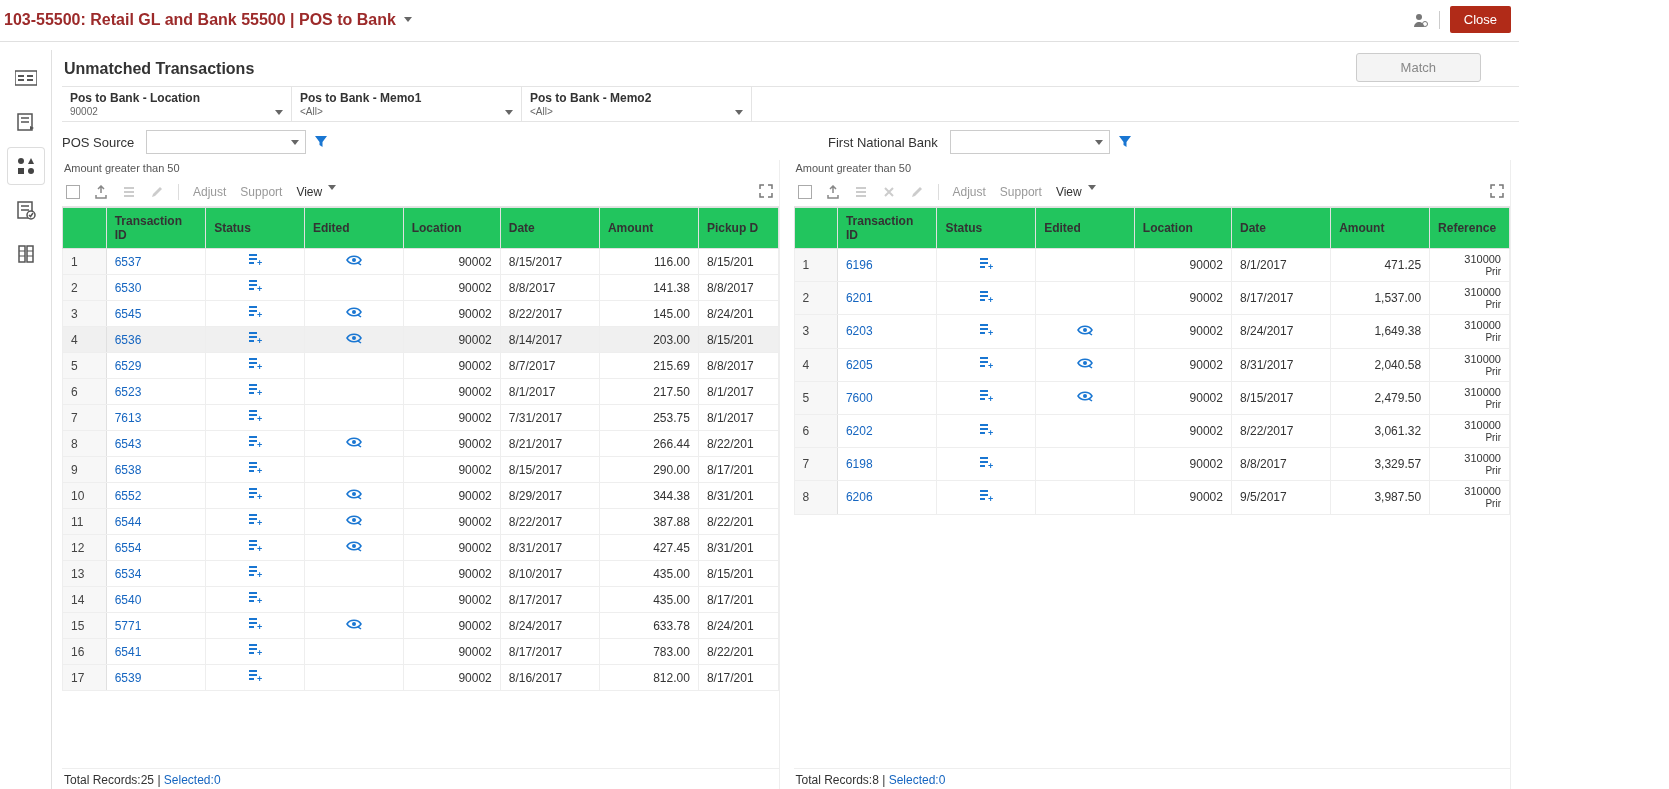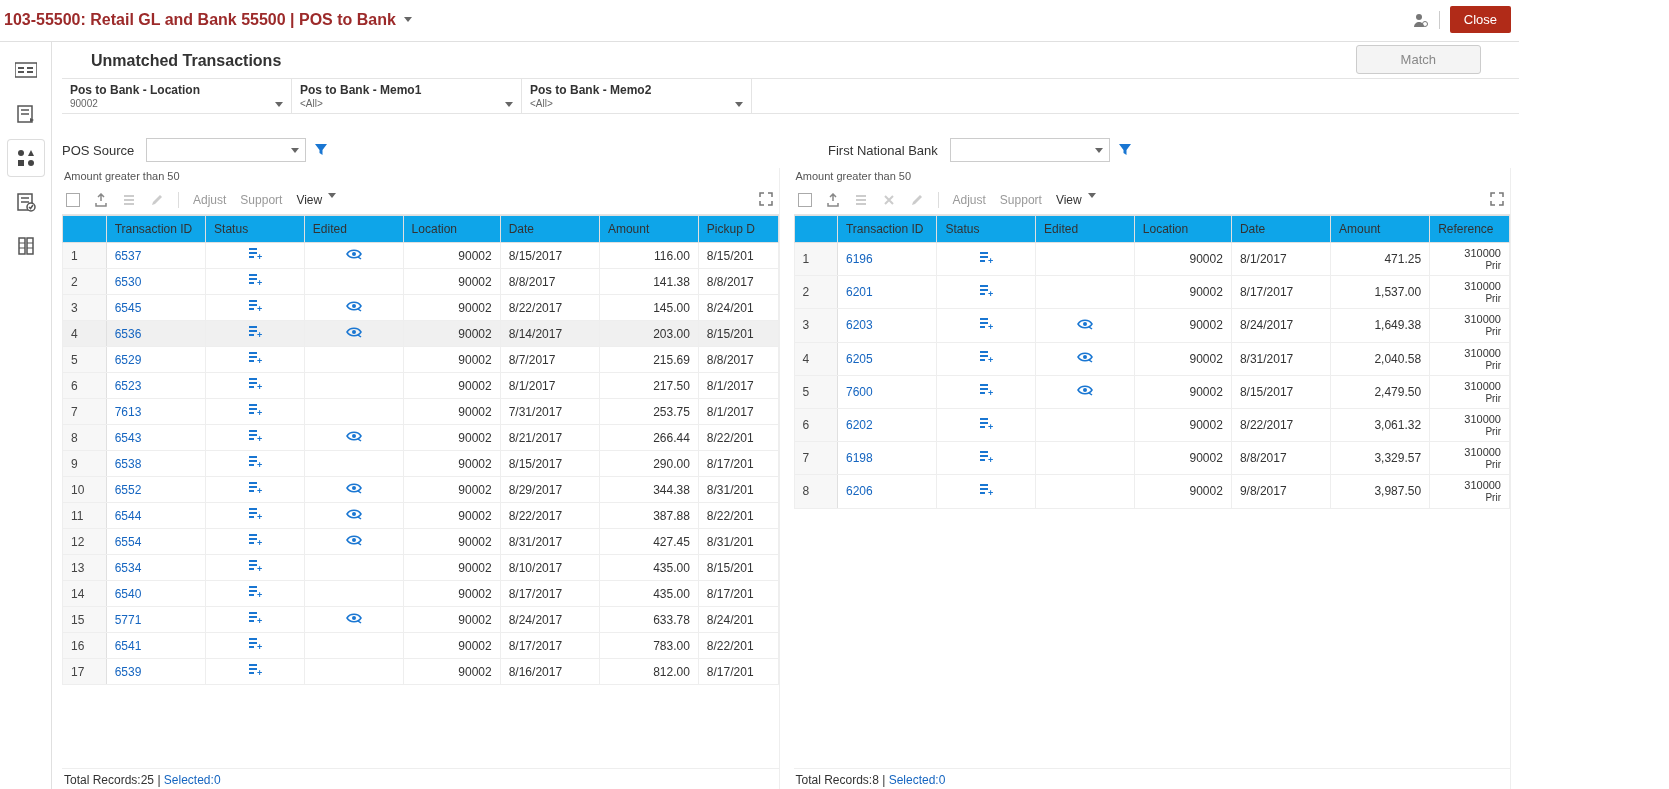--- a/index.html
+++ b/index.html
@@ -1,49 +1,49 @@
 <!DOCTYPE html>
 <html><head>
 <meta charset="utf-8">
 <style>
 * { box-sizing: border-box; margin: 0; padding: 0; }
 body { font-family: Arial, sans-serif; font-size: 12px; color: #333; background: #fff; overflow: hidden; }
-.app { display: flex; flex-direction: column; height: 789px; width: 1519px; }
+.app { display: flex; flex-direction: column; height: 789px; width: 1519px; gap: 8px; }
 
 
 .topbar { display: flex; align-items: center; justify-content: space-between; padding: 6px 8px 8px 4px; border-bottom: 1px solid #e0e0e0; }
 .topbar-left { display: flex; align-items: center; gap: 6px; }
 .topbar-title { font-size: 16px; font-weight: bold; color: #9c2a2a; }
 .caret-down { width: 0; height: 0; border-left: 4px solid transparent; border-right: 4px solid transparent; border-top: 5px solid #666; display: inline-block; margin-left: 2px; }
 .topbar-right { display: flex; align-items: center; gap: 10px; }
 .close-btn { background: #b12b18; color: #fff; border: none; padding: 6px 14px; font-size: 13px; cursor: pointer; border-radius: 2px; }
 .person-icon { width: 16px; height: 16px; color: #777; }
 .vsep { width:1px; height:18px; background:#ccc; }
 
 
 .main { display: flex; flex: 1; overflow: hidden; }
 .siderail { width: 52px; background: #fff; border-right: 1px solid #e0e0e0; display: flex; flex-direction: column; align-items: center; padding-top: 10px; gap: 8px; }
 .siderail .rail-btn { width: 36px; height: 36px; display: flex; align-items: center; justify-content: center; color: #555; border-radius: 3px; cursor: pointer; }
 .siderail .rail-btn.active { background: #fff; box-shadow: 0 0 0 1px #ddd; }
 .content { flex: 1; display: flex; flex-direction: column; overflow: hidden; padding-left: 10px; }
 
-.page-title { font-size: 16px; font-weight: bold; padding: 10px 0 8px 2px; margin-left: 27px; }
+.page-title { font-size: 16px; font-weight: bold; padding: 10px 0 8px 2px; }
 .match-btn { float: right; margin-right: 30px; margin-top: -2px; background: #f4f4f4; border: 1px solid #ccc; color: #888; padding: 6px 44px; font-size: 13px; border-radius: 3px; }
 .header-row { display:flex; align-items:center; justify-content:space-between; padding-right:8px;}
 
 
 .filters { display: flex; border-top: 1px solid #e4e4e4; border-bottom: 1px solid #e4e4e4; }
 .filter-cell { padding: 4px 10px 4px 8px; border-right: 1px solid #e4e4e4; min-width: 230px; position: relative; }
 .filter-label { font-size: 12px; color: #333; font-weight: bold; }
 .filter-value { font-size: 10px; color: #666; margin-top: 1px; }
 .filter-caret { position: absolute; right: 8px; bottom: 6px; }
 
 
 .source-row { display: flex; padding: 8px 0 6px 0; gap: 12px; align-items: center; }
-.source-left, .source-right { display: flex; align-items: center; gap: 8px; margin-top: 16px; }
+.source-left, .source-right { display: flex; align-items: center; gap: 8px; }
 .source-left { flex: 0 0 750px; }
 .source-right { margin-left: 4px; }
 .source-label { font-size: 13px; margin-right: 4px; }
 .select { border: 1px solid #ccc; height: 24px; min-width: 160px; background: #fff; position: relative; }
 .select .caret-down { position: absolute; right: 6px; top: 9px; }
 .filter-icon { color: #1976d2; width: 14px; height: 14px; }
 
 
 .panes { display: flex; flex: 1; gap: 14px; overflow: hidden; padding-right: 8px;}
 .pane { flex: 1; display: flex; flex-direction: column; overflow: hidden; border-right:1px solid #eee;}
@@ -52,21 +52,21 @@
 .toolbar .chk { width: 14px; height: 14px; border: 1px solid #aaa; }
 .toolbar .ticon { color: #888; cursor: pointer; }
 .toolbar .ticon.disabled { color: #ccc; }
 .toolbar .tx { color: #999; font-size: 12px; }
 .toolbar .view { color: #333; font-size: 12px; display:flex; gap:4px;}
 .toolbar .expand { position: absolute; right: 6px; top: 4px; color:#777; cursor:pointer;}
 
 
 .grid-wrap { flex: 1; overflow: auto; position: relative; }
 table { border-collapse: collapse; width: 100%; font-size: 12px; }
-th { background: #0ea5e9; border: 1px solid #e0e0e0; padding: 6px 8px; text-align: left; font-weight: normal; color: #333; position: sticky; top:0;}
+th { background: #22c55e; border: 1px solid #e0e0e0; padding: 6px 8px; text-align: left; font-weight: bold; color: #333; position: sticky; top:0;}
 td { border: 1px solid #eee; padding: 4px 8px; height: 25px; white-space: nowrap; }
 td.rn { background: #f7f7f7; text-align: left; width: 34px; color:#444; border-right:1px solid #e0e0e0;}
 td.link { color: #1565c0; cursor: pointer; }
 td.num { text-align: right; }
 tr.hl td { background: #f0f0f0; }
 .status-icon, .edited-icon { color: #1976d2; display:inline-block;}
 .scroll-x { height: 14px; overflow-x: scroll; }
 .scroll-x-inner { width: 1200px; height:1px; }
 
 .footer { font-size: 12px; padding: 4px 2px 2px 2px; color: #333; border-top:1px solid #eee;}
@@ -719,21 +719,21 @@
                     <td class="rn">8</td>
                     <td class="link">6206</td>
                     <td style="text-align:center"><span class="status-icon"><svg width="16" height="14" viewBox="0 0 16 14">
                           <line x1="2" y1="2" x2="10" y2="2" stroke="#1976d2" stroke-width="2"></line>
                           <line x1="2" y1="6" x2="10" y2="6" stroke="#1976d2" stroke-width="2"></line>
                           <line x1="2" y1="10" x2="7" y2="10" stroke="#1976d2" stroke-width="2"></line>
                           <text x="10" y="13" font-size="9" fill="#1976d2" font-weight="bold">+</text>
                         </svg></span></td>
                     <td style="text-align:center"></td>
                     <td class="num">90002</td>
-                    <td>9/8/2017</td>
+                    <td>9/5/2017</td>
                     <td class="num">3,987.50</td>
                     <td class="num" style="line-height:1.1;font-size:11px">310000<br><span style="font-size:10px">Prir</span></td>
                   </tr>
                 </tbody>
               </table>
           </div>
           <div class="scroll-x">
               <div class="scroll-x-inner"></div>
             </div>
           <div class="footer">

